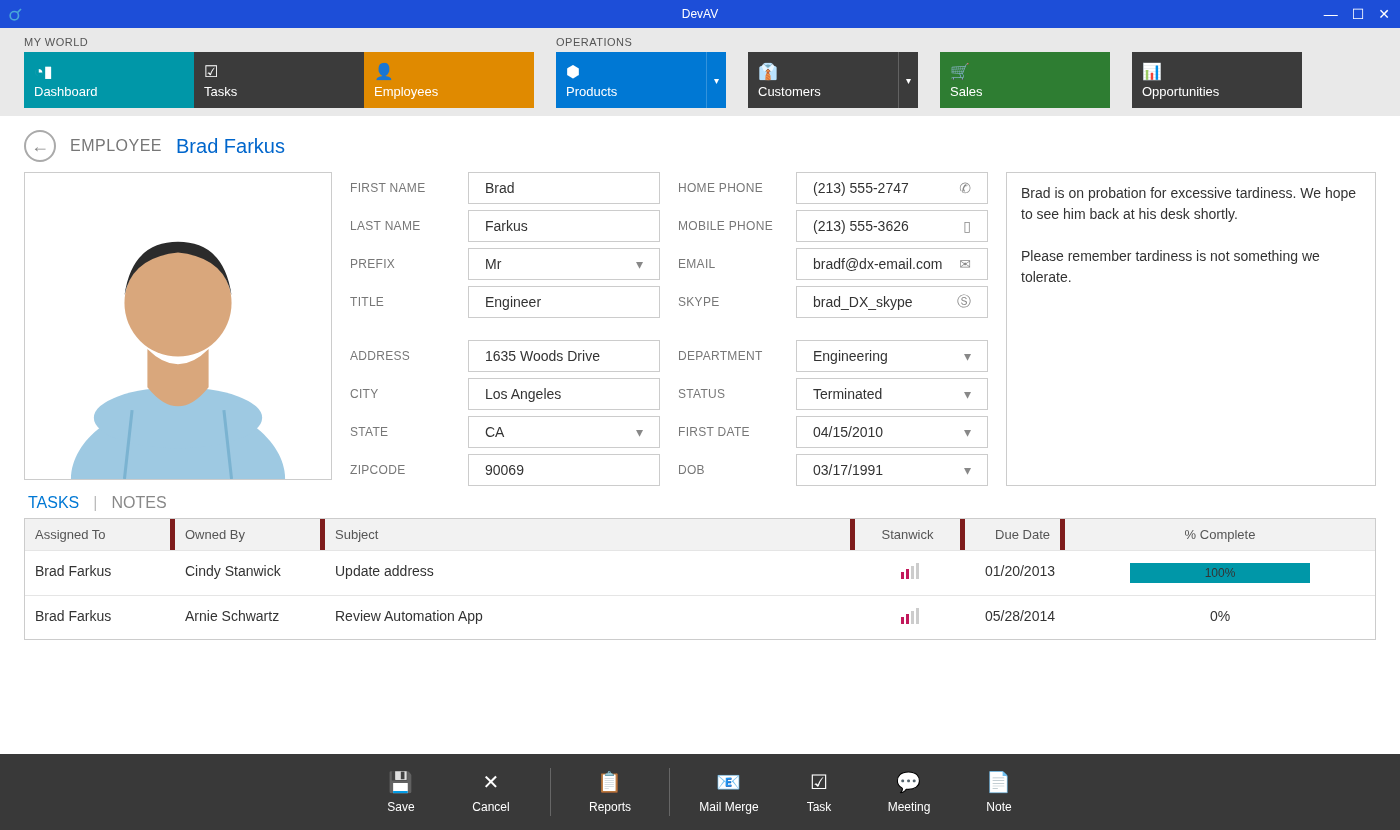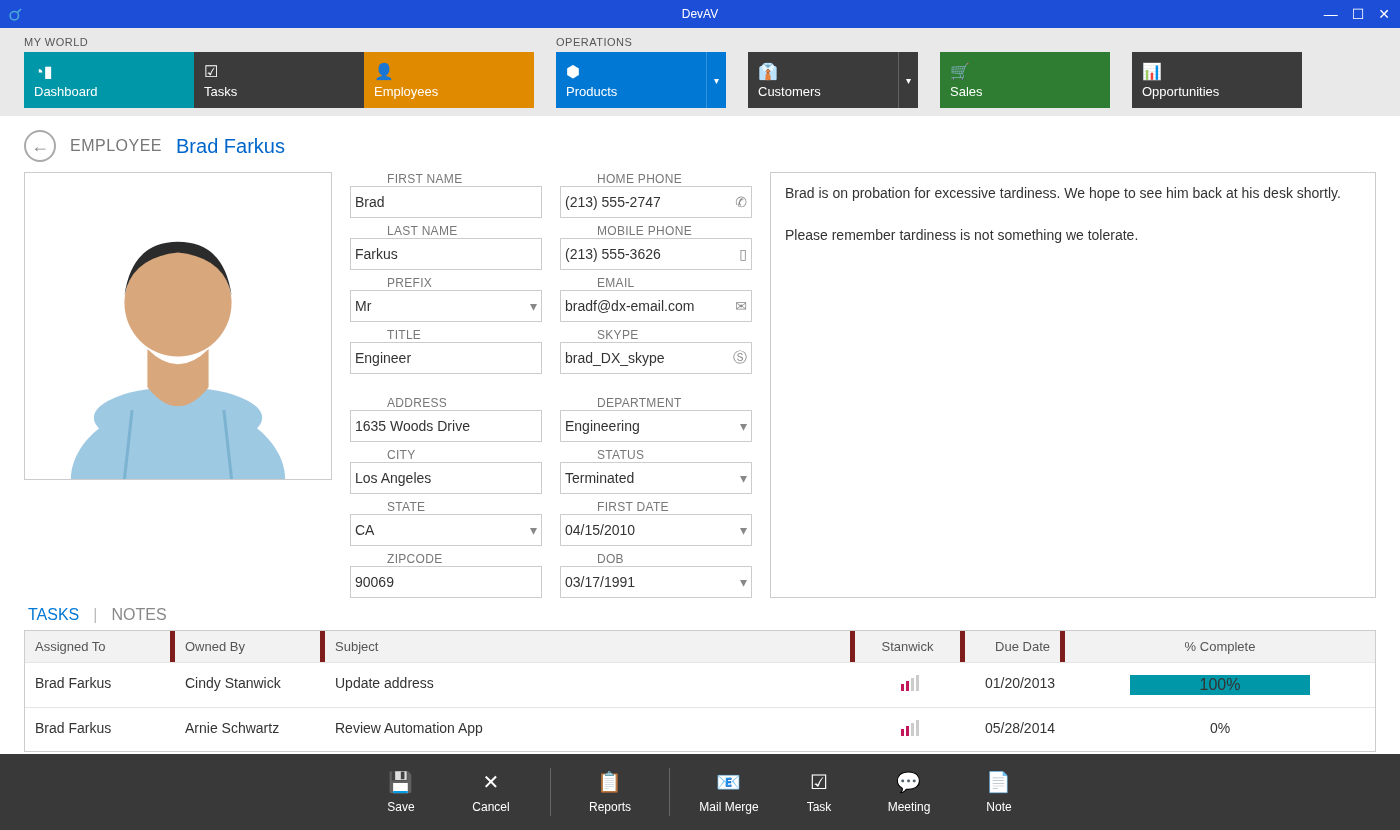--- a/index.html
+++ b/index.html
@@ -37,23 +37,23 @@
 .header-row { display: flex; align-items: center; gap: 14px; margin-bottom: 10px; }
 .back-btn { width: 32px; height: 32px; border: 2px solid #aaa; border-radius: 50%; display: flex; align-items: center; justify-content: center; color: #888; cursor: pointer; font-size: 18px; }
 .page-type { color: #777; font-size: 16px; letter-spacing: 0.5px; }
 .page-name { color: #0066cc; font-size: 20px; }
 
 .detail-row { display: flex; gap: 18px; }
 .photo { width: 308px; height: 308px; border: 1px solid #ccc; display: flex; align-items: flex-end; justify-content: center; overflow: hidden; }
 .photo svg { width: 100%; height: 100%; }
 
 .form-col { display: flex; flex-direction: column; gap: 6px; }
-.form-pair { display: flex; align-items: center; flex-direction: column; }
+.form-pair { display: flex; align-items: center; }
 .form-pair label { width: 118px; font-size: 12px; color: #777; letter-spacing: .3px; }
-.form-pair .field { width: 192px; height: 32px; border: 1px solid #ccc; display: flex; align-items: center; padding: 0 4px; font-size: 14px; color: #333; position: relative; }
+.form-pair .field { width: 192px; height: 32px; border: 1px solid #ccc; display: flex; align-items: center; padding: 0 16px; font-size: 14px; color: #333; position: relative; }
 .form-pair .field .trail { margin-left: auto; color: #888; font-size: 14px; }
 .spacer { height: 10px; }
 
 .notes-box { flex: 1; border: 1px solid #ccc; padding: 10px 14px; font-size: 14px; color: #333; line-height: 1.5; min-height: 308px; }
 
 
 .tabs-row { display: flex; align-items: center; gap: 14px; margin-top: 8px; padding-left: 4px; font-size: 16px; }
 .tabs-row .tab { color: #888; cursor: pointer; }
 .tabs-row .tab.active { color: #0078d4; }
 .tabs-row .sep { color: #bbb; }
@@ -65,21 +65,21 @@
 .grid-row { display: flex; font-size: 14px; color: #333; }
 .grid-row > div { padding: 12px 10px; border-top: 1px solid #e5e5e5; }
 .col-assigned { width: 150px; }
 .col-owned { width: 150px; }
 .col-subject { flex: 1; }
 .col-priority { width: 110px; text-align: center; }
 .col-due { width: 100px; text-align: right; }
 .col-complete { width: 310px; text-align: center; }
 .progress-wrap { background: #e5e5e5; height: 20px; position: relative; display: inline-block; width: 180px; vertical-align: middle; }
 .progress-bar { background: #0097a8; height: 100%; }
-.progress-text { position: absolute; inset: 0; display: flex; align-items: center; justify-content: center; font-size: 16px; color: #333; }
+.progress-text { position: absolute; inset: 0; display: flex; align-items: center; justify-content: center; font-size: 12px; color: #333; }
 .priority-bars { display: inline-flex; gap: 2px; align-items: flex-end; height: 16px; }
 .priority-bars span { width: 3px; background: #ccc; }
 .priority-bars .on { background: #c2185b; }
 
 
 .bottombar { position: absolute; bottom: 0; left: 0; right: 0; height: 76px; background: #393939; display: flex; align-items: center; justify-content: center; gap: 0; color: #fff; }
 .bb-item { display: flex; flex-direction: column; align-items: center; justify-content: center; width: 90px; cursor: pointer; font-size: 12px; gap: 6px; }
 .bb-item .icon { font-size: 20px; }
 .bb-sep { width: 1px; height: 48px; background: #666; margin: 0 14px; }
 </style>

